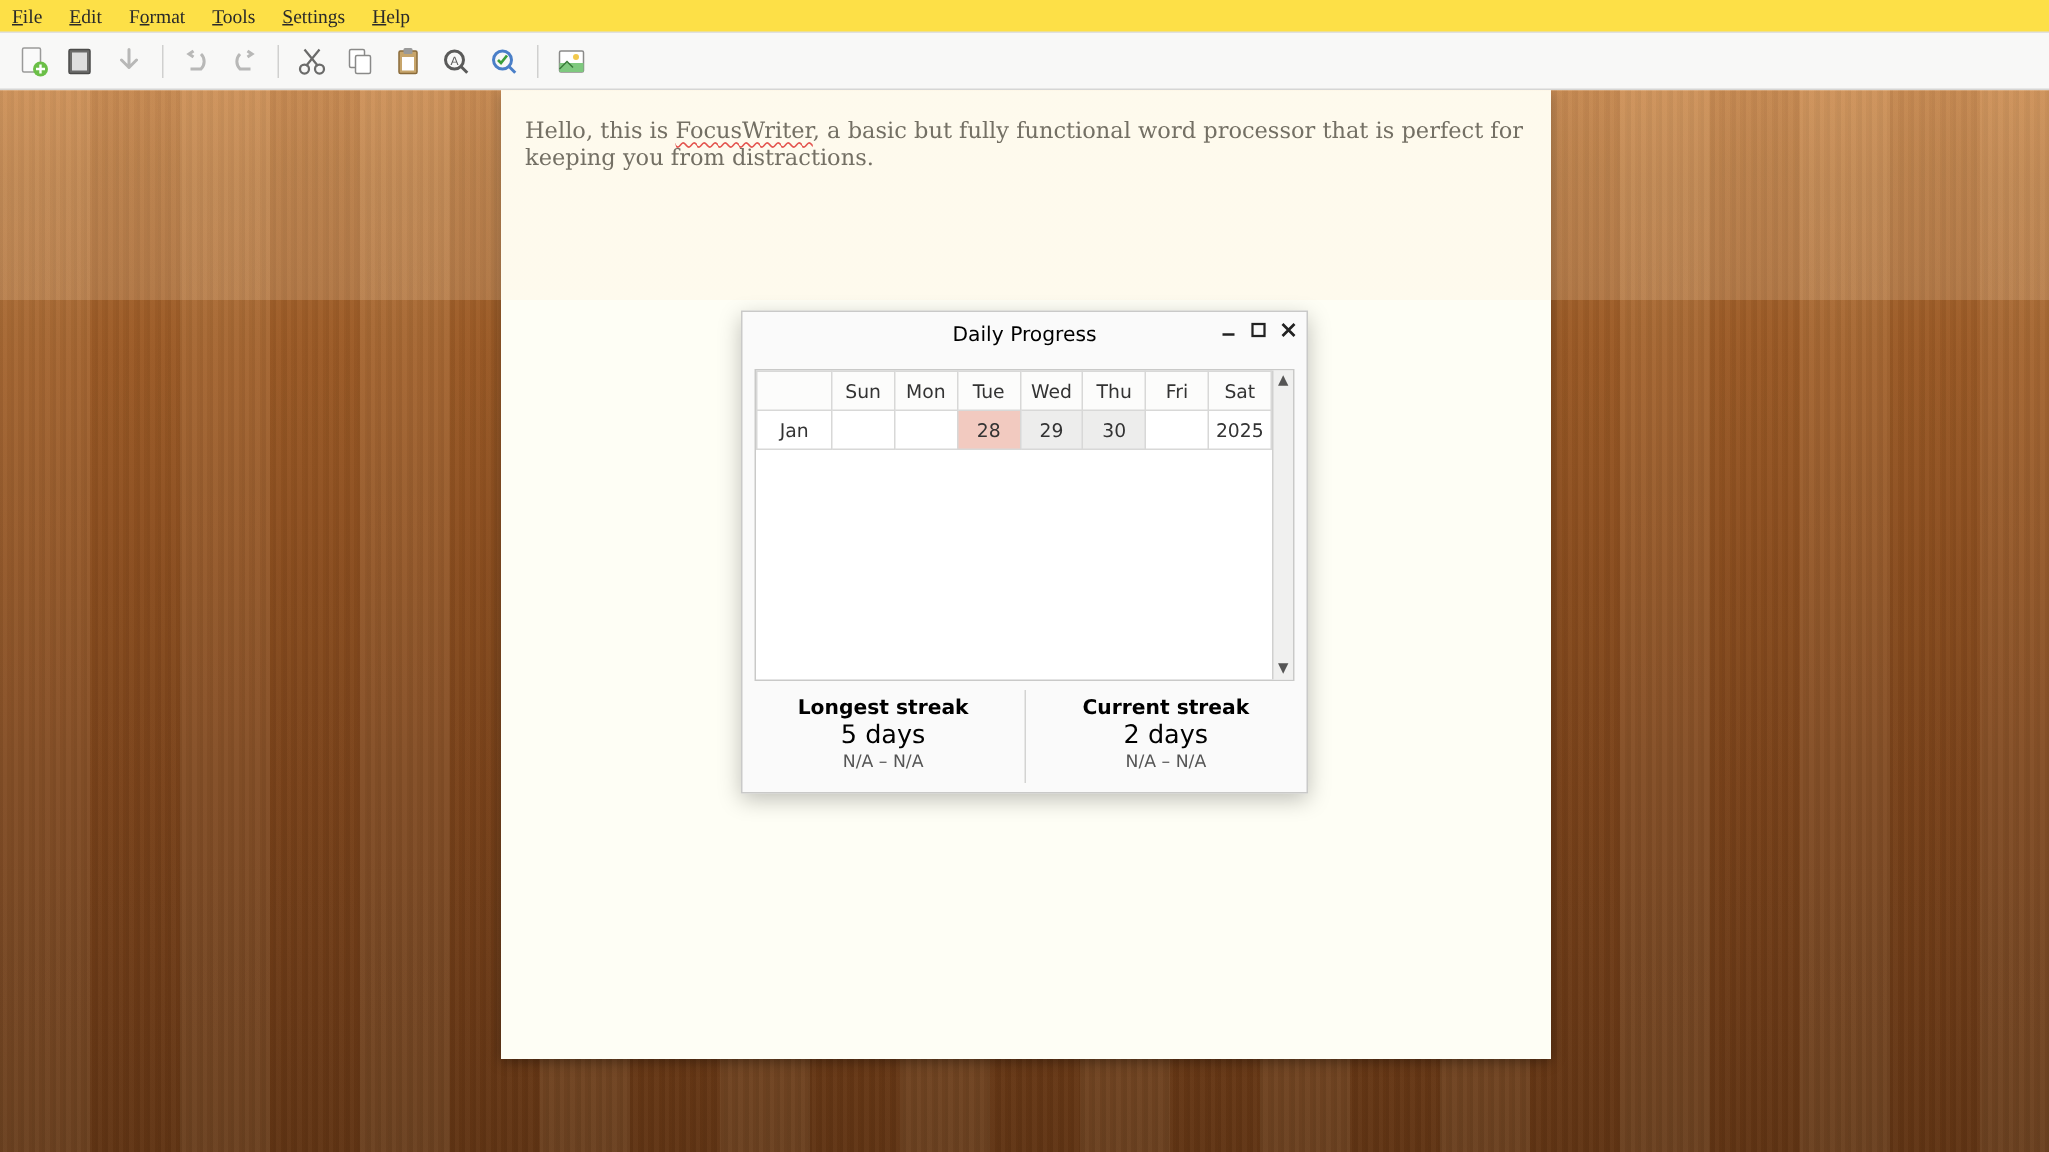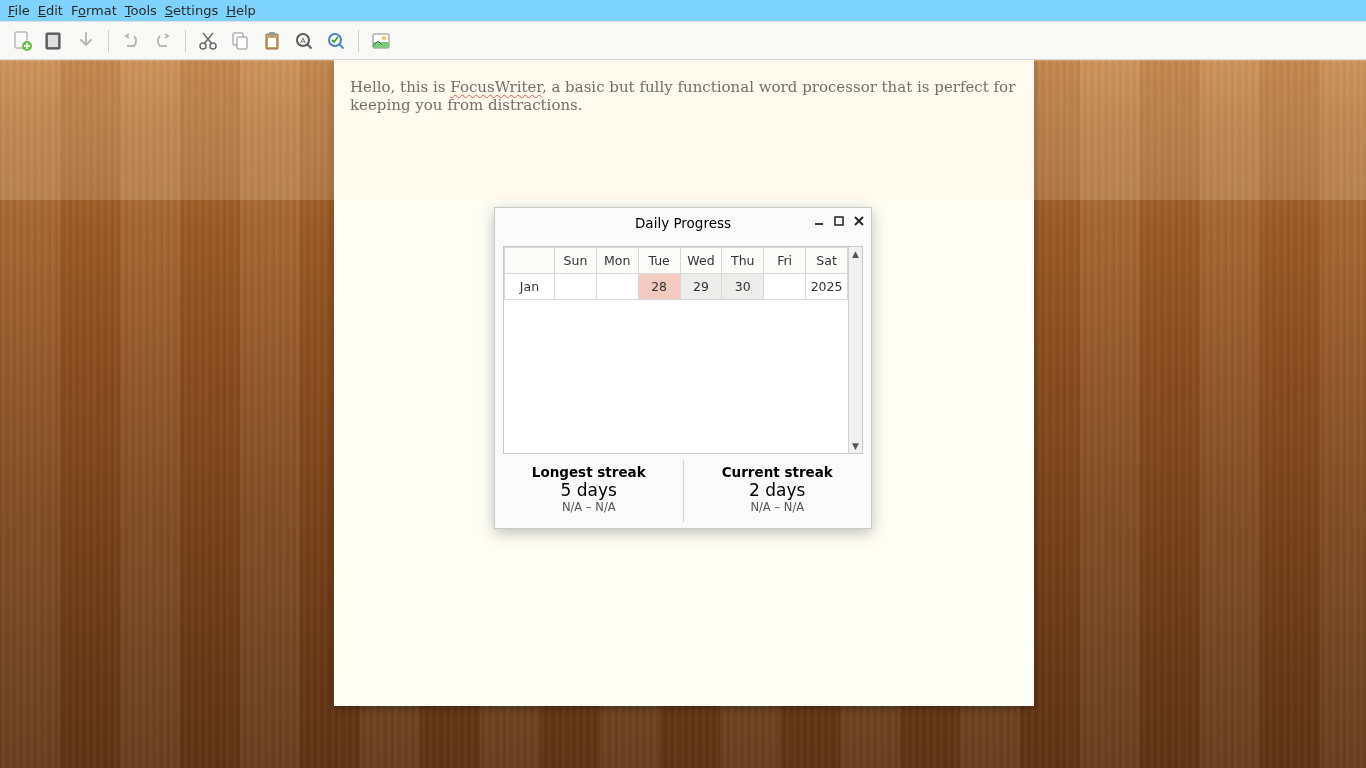--- a/index.html
+++ b/index.html
@@ -6,26 +6,27 @@
 body {
   width: 1366px; height: 768px;
   font-family: "DejaVu Sans", "Liberation Sans", sans-serif;
   font-size: 13px;
   overflow: hidden;
   position: relative;
   background: #f5f5f4;
 }
 .menubar {
   height: 22px;
-  background: #7dd3fc;
+  background: #fde047;
   border-bottom: 1px solid #e0e0df;
   display: flex;
   align-items: center;
   padding: 0 8px;
-  gap: 8px;
+  gap: 18px;
+  font-family: Liberation Serif, serif;
 }
 .menu-item {
   cursor: pointer;
   color: #2a2a2a;
 }
 .menu-item .mn { text-decoration: underline; }
 .toolbar {
   height: 38px;
   background: #f8f8f7;
   border-bottom: 1px solid #d6d6d5;

